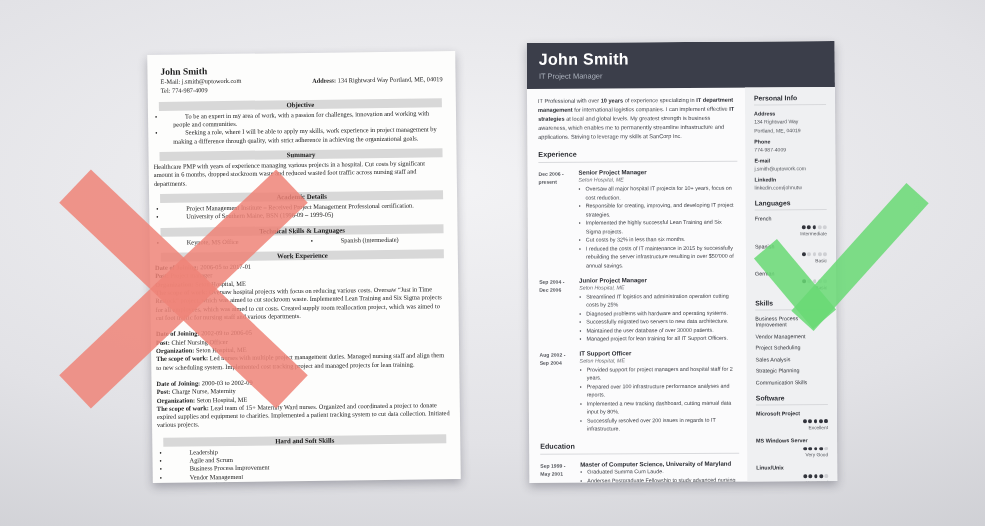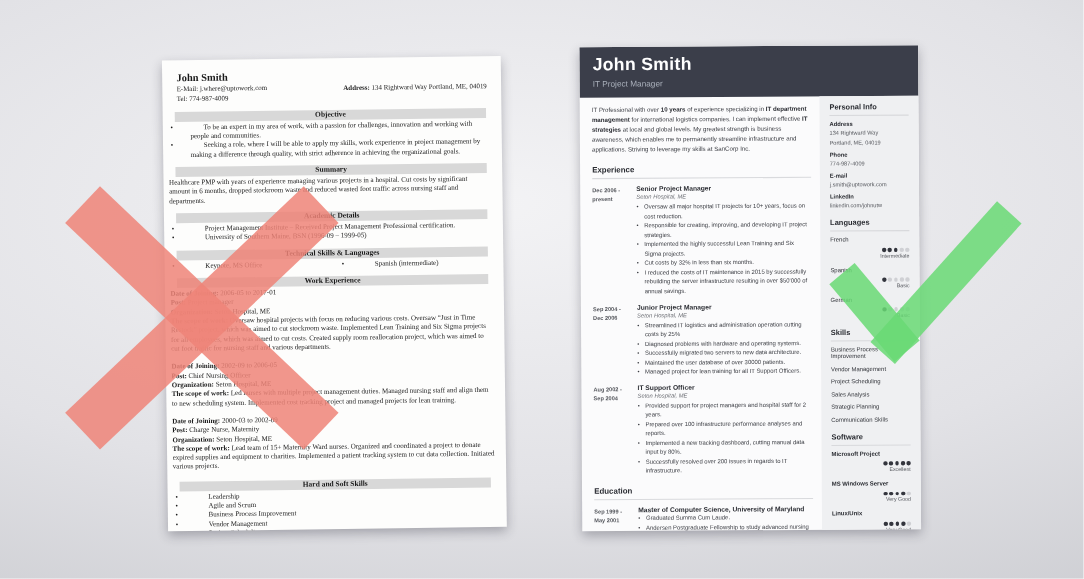--- a/index.html
+++ b/index.html
@@ -93,21 +93,21 @@
   .c-long { left:774px; top:242px; width:172px; height:30px; transform:rotate(-48deg); }
   .c-short { left:749px; top:269px; width:92px; height:30px; transform:rotate(50deg); }
 </style>
 </head>
 <body>
 
 <div class="page-left">
   <div class="lr-name">John Smith</div>
   <div class="lr-contact">
     <div>
-      <div>E-Mail: j.where@uptowork.com</div>
+      <div>E-Mail: j.smith@uptowork.com</div>
       <div>Tel: 774-987-4009</div>
     </div>
     <div class="lr-contact-right"><b>Address:</b> <span>134 Rightward Way Portland, ME, 04019</span></div>
   </div>
 
   <div class="lr-secbar">Objective</div>
   <ul class="lr-ul">
     <li>To be an expert in my area of work, with a passion for challenges, innovation and working with people and communities.</li>
     <li>Seeking a role, where I will be able to apply my skills, work experience in project management by making a difference through quality, with strict adherence in achieving the organizational goals.</li>
   </ul>

